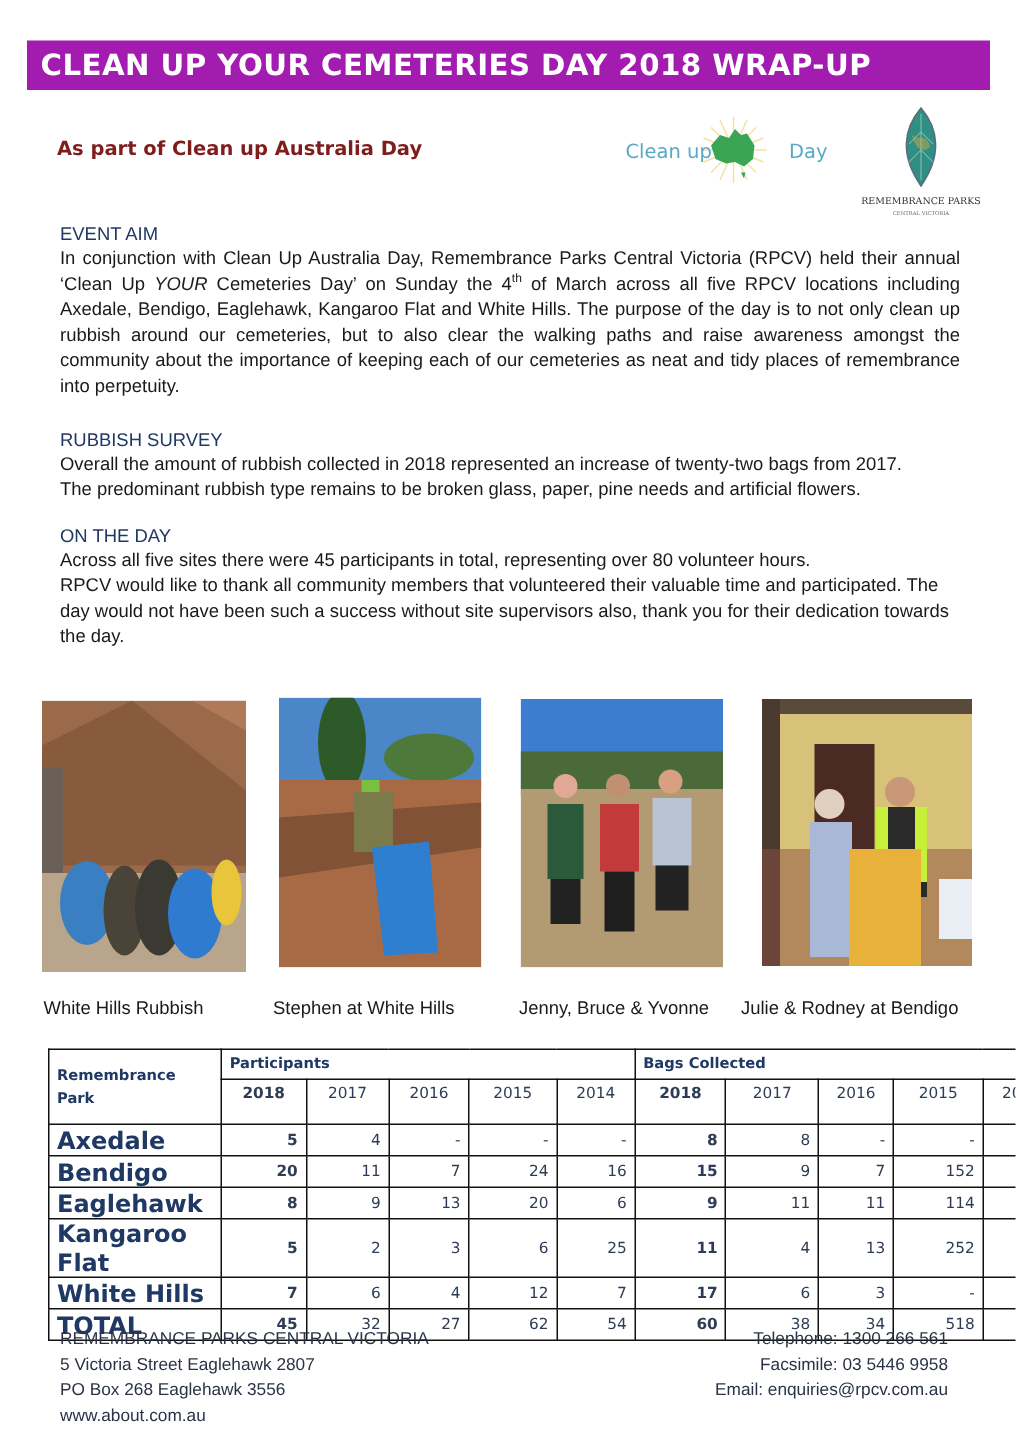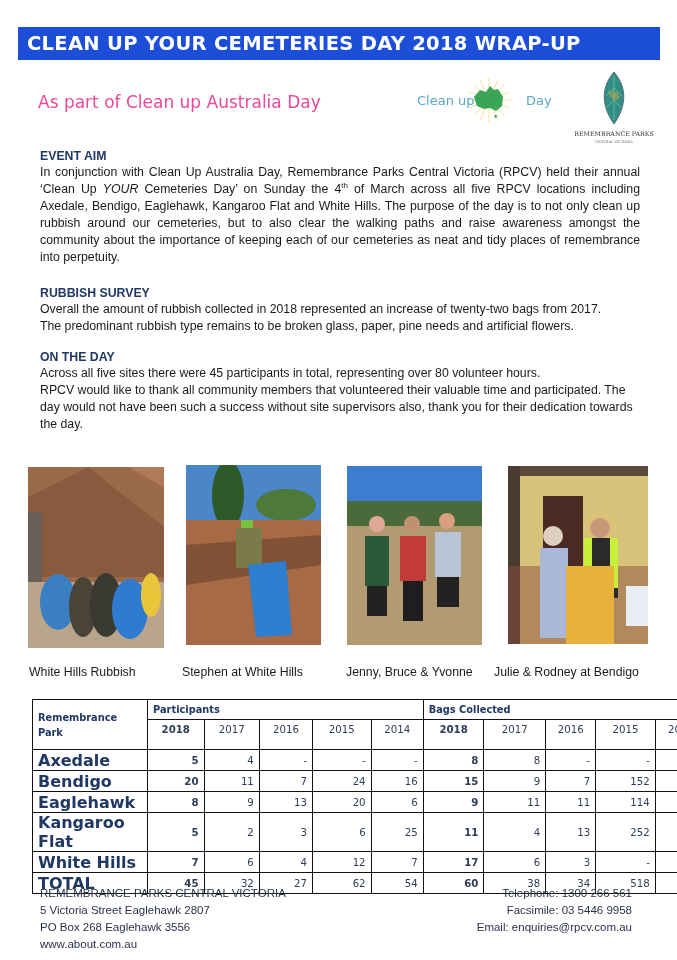--- a/index.html
+++ b/index.html
@@ -1,35 +1,35 @@
 <!DOCTYPE html>
 <html><head>
 <meta charset="utf-8">
 <style>
   * { box-sizing: border-box; margin: 0; padding: 0; }
   html, body { width: 677px; height: 960px; background: #ffffff; overflow: hidden; }
   body { position: relative; font-family: "Liberation Sans", sans-serif; color: #1a1a1a; }
 
   .banner {
     position: absolute; left: 18px; top: 27px; width: 642px; height: 33px;
-    background: #1d4ed8; color: #ffffff;
+    background: #a21caf; color: #ffffff;
     font-family: "DejaVu Sans", sans-serif; font-weight: bold;
     font-size: 19.5px; letter-spacing: 0.3px; line-height: 33px;
     padding-left: 9px; white-space: nowrap;
   }
   .subtitle {
     position: absolute; left: 38px; top: 92px;
-    font-family: "DejaVu Sans", sans-serif; font-weight: normal;
-    font-size: 17px; color: #ec4899; white-space: nowrap;
+    font-family: "DejaVu Sans", sans-serif; font-weight: bold;
+    font-size: 13px; color: #7f1d1d; white-space: nowrap;
   }
   .logo-cleanup { position: absolute; left: 414px; top: 75px; width: 150px; height: 50px; }
   .logo-rp { position: absolute; left: 568px; top: 68px; width: 92px; height: 80px; }
 
   .section { position: absolute; left: 40px; width: 600px; font-size: 12.3px; line-height: 17px; }
-  .section h3 { font-size: 12.3px; font-weight: bold; color: #1f3864; line-height: 16px; }
+  .section h3 { font-size: 12.3px; font-weight: normal; color: #1f3864; line-height: 16px; }
   .section p { text-align: justify; }
   .section p.left { text-align: left; }
   .s-aim { top: 148px; }
   .s-rubbish { top: 285px; }
   .s-day { top: 349px; }
   sup { font-size: 8px; vertical-align: super; line-height: 0; }
 
   .photo { position: absolute; overflow: hidden; }
   .photo svg { width: 100%; height: 100%; display: block; }
   .p1 { left: 28px; top: 467px; width: 136px; height: 181px; }

